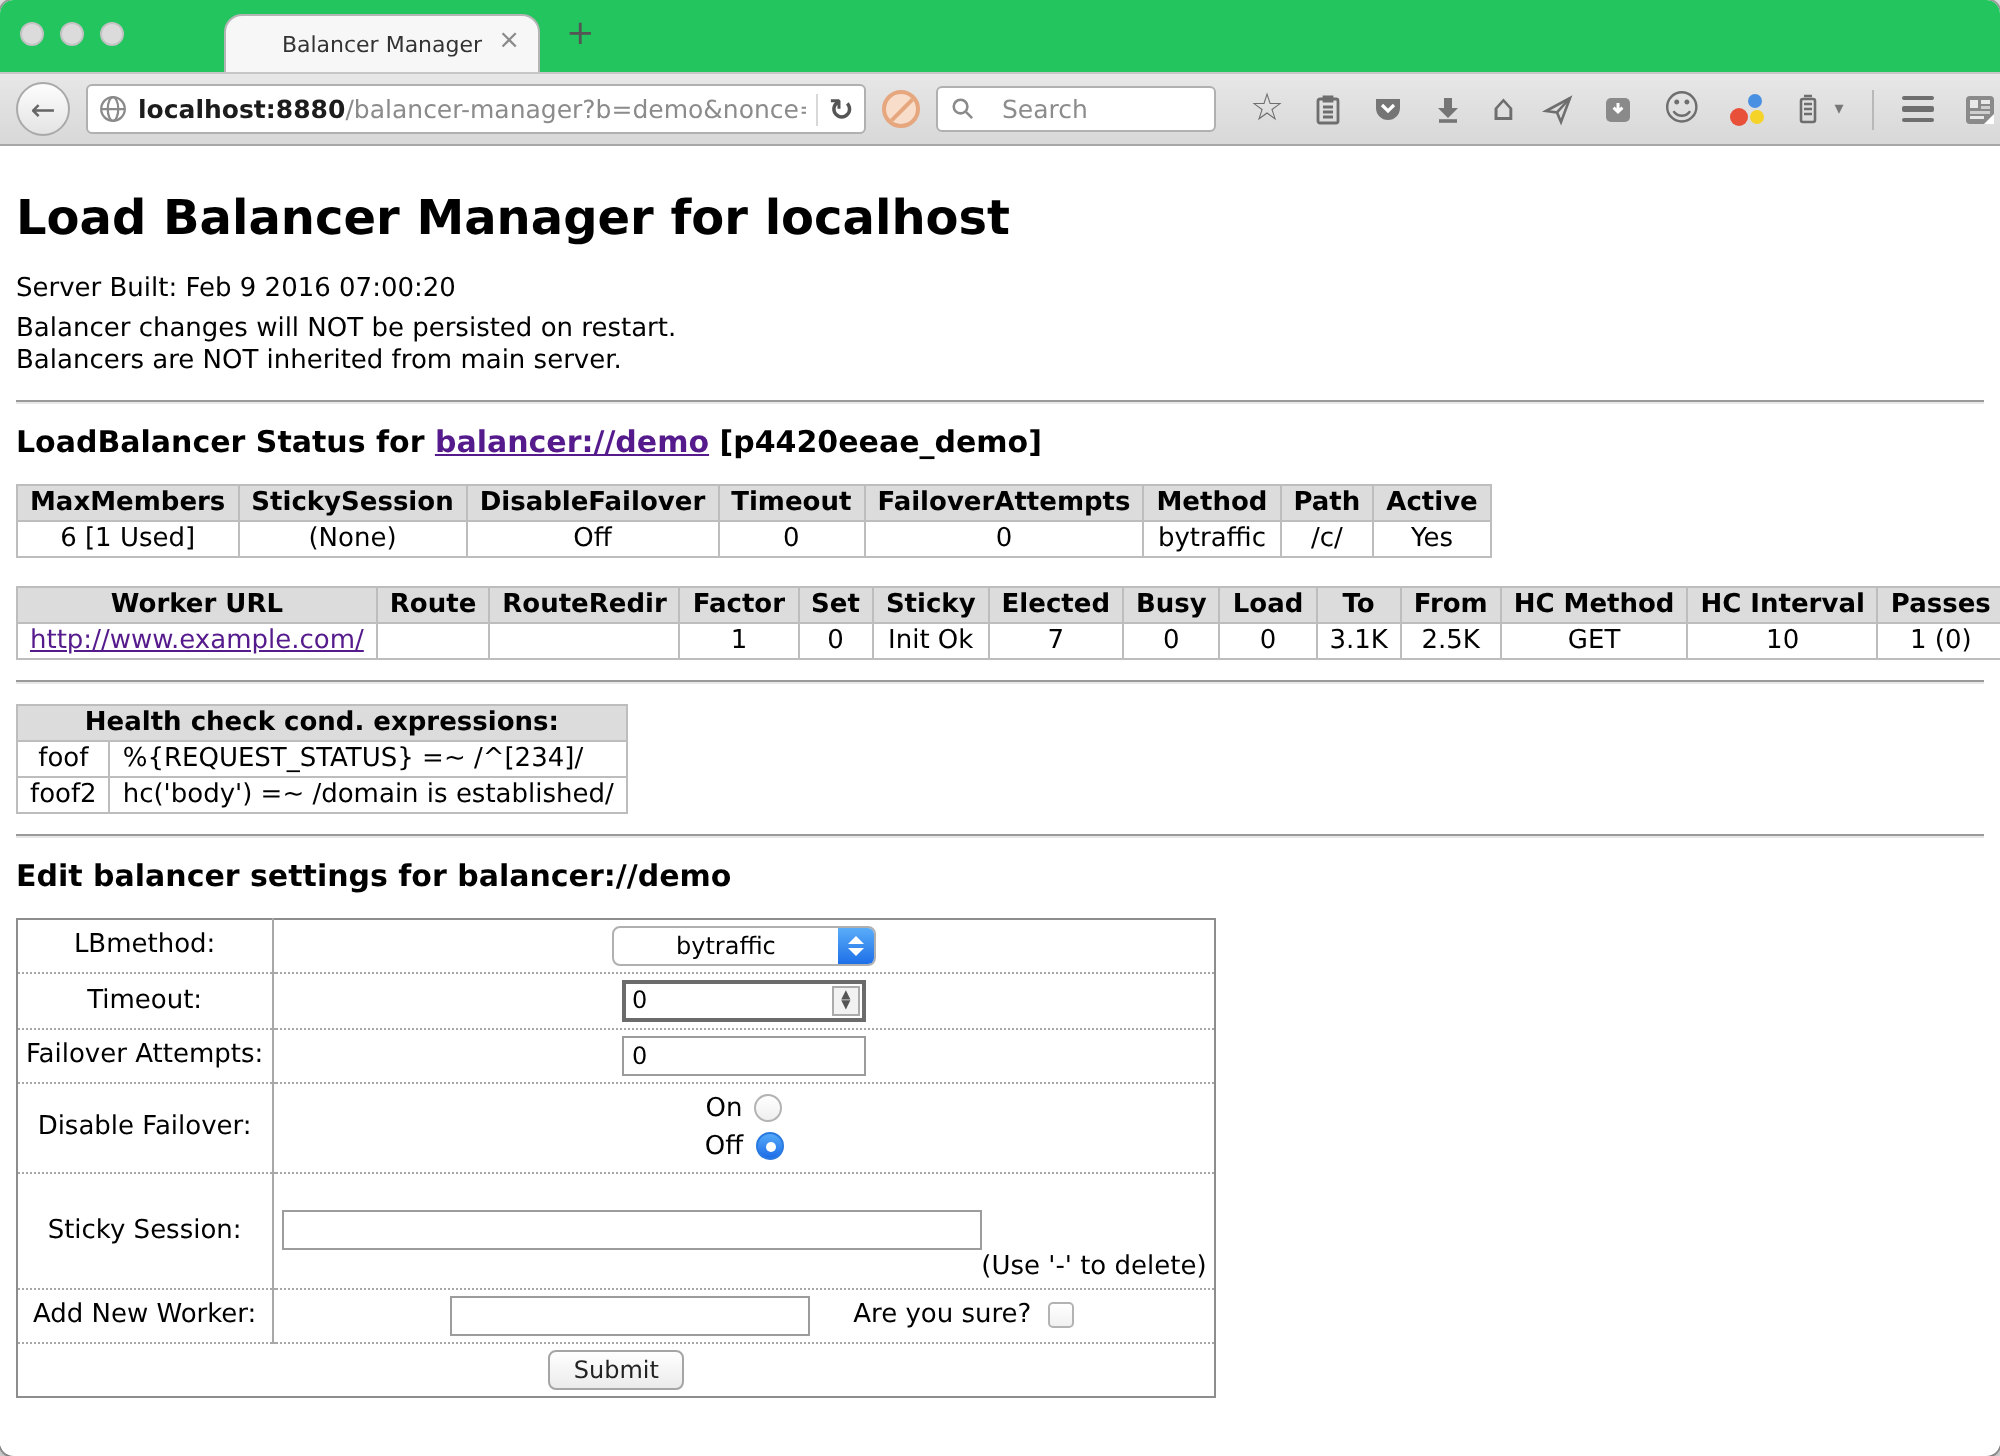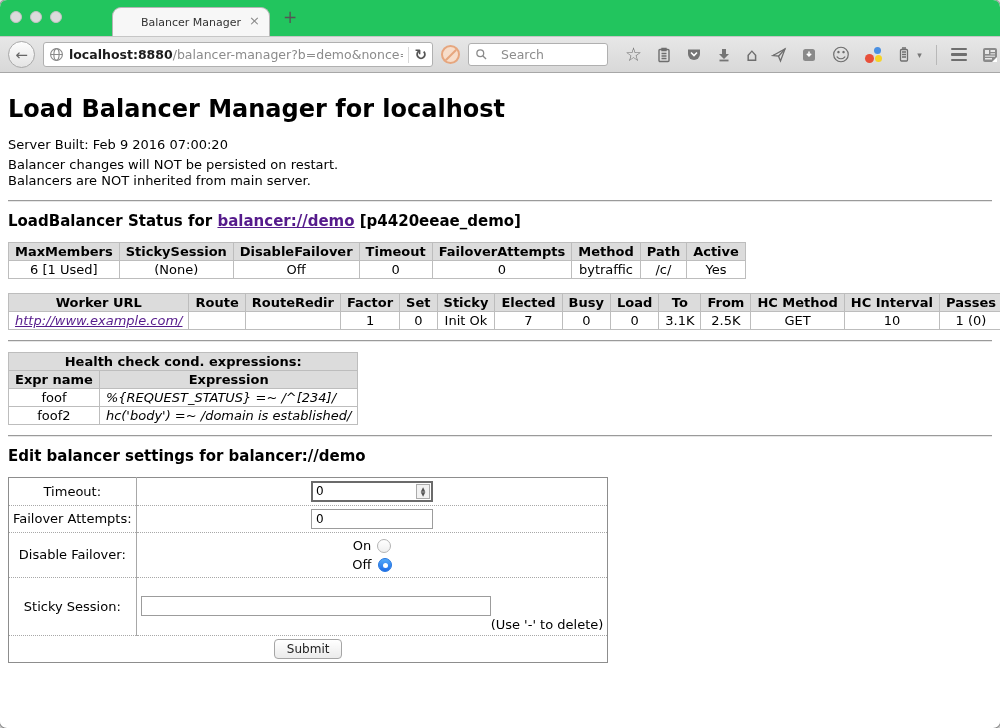--- a/index.html
+++ b/index.html
@@ -55,21 +55,21 @@
   .content { height:654px; background:#fff; padding:0 8px; overflow:hidden; font-size:13px; color:#000; }
   h1 { font-size:24px; margin:22px 0 14px; }
   .info-line { line-height:16.5px; }
   .grp-gap { height:3px; }
   hr { border:none; border-top:1px solid #9a9a9a; border-bottom:1px solid #e7e7e7; height:2px; margin:10px 0; }
   h3 { font-size:15px; margin:2px 0 12px; }
   a { color:#551a8b; }
   table { border-collapse:collapse; font-size:13px; border:1px solid #8d8d8d; }
   th, td { border:1px solid #bdbdbd; padding:1px 6px; text-align:center; white-space:nowrap; }
   th { background:#dcdcdc; }
-  td.al, th.al { text-align:left;font-style:italic; }
+  td.al, th.al { text-align:left; }
   .mt { margin-top:14px; }
 
   
   .formtable { width:594px; border:1px solid #8d8d8d; }
   .formtable td { border:none; padding:3px 4px; }
   .formtable tr + tr td { border-top:1px dotted #a8a8a8; }
   .flabel { width:116px; border-right:1px solid #a8a8a8 !important; text-align:center; }
   .fval { text-align:center; }
   .sel { display:inline-flex; width:132px; height:20px; border:1px solid #b0b0b0; border-radius:4px;
          background:#fff; align-items:center; overflow:hidden; vertical-align:middle; }
@@ -276,40 +276,48 @@
       </table>
 
     <hr>
 
     <table>
       <tbody>
           <tr>
         <th colspan="2">Health check cond. expressions:</th>
       </tr>
       <tr>
-        <th style="width:80px">Expr name</th>
-        <th style="width:228px">Expression</th>
-      </tr>
-      <tr>
         <td>foof</td>
         <td class="al">%{REQUEST_STATUS} =~ /^[234]/</td>
       </tr>
       <tr>
         <td>foof2</td>
         <td class="al">hc('body') =~ /domain is established/</td>
       </tr>
     </tbody>
       </table>
 
     <hr>
 
     <h3>Edit balancer settings for balancer://demo</h3>
 
     <table class="formtable">
       <tbody>
+          <tr>
+        <td class="flabel">LBmethod:</td>
+        <td class="fval">
+          <span class="sel">
+            <span class="sel-text">bytraffic</span>
+            <span class="sel-btn">
+                  <i class="chev-up"></i>
+                  <i class="chev-dn"></i>
+                </span>
+          </span>
+        </td>
+      </tr>
       <tr>
         <td class="flabel">Timeout:</td>
         <td class="fval">
           <span class="numwrap">
             <input value="0" style="">
             <span class="spinner">▲<br>▼</span>
           </span>
         </td>
       </tr>
       <tr>
@@ -328,20 +336,30 @@
       <tr>
         <td class="flabel">Sticky Session:</td>
         <td>
           <div class="sticky-cell">
             <input class="txt" style="">
             <span class="hint">(Use '-' to delete)</span>
           </div>
         </td>
       </tr>
       <tr>
+        <td class="flabel">Add New Worker:</td>
+        <td>
+          <div class="worker-cell">
+            <input class="txt" style="">
+            <span class="sure">Are you sure?</span>
+            <span class="checkbox"></span>
+          </div>
+        </td>
+      </tr>
+      <tr>
         <td colspan="2" style="text-align:center;">
           <button class="submit">Submit</button>
         </td>
       </tr>
     </tbody>
       </table>
 
   </div>
 </div>
 

